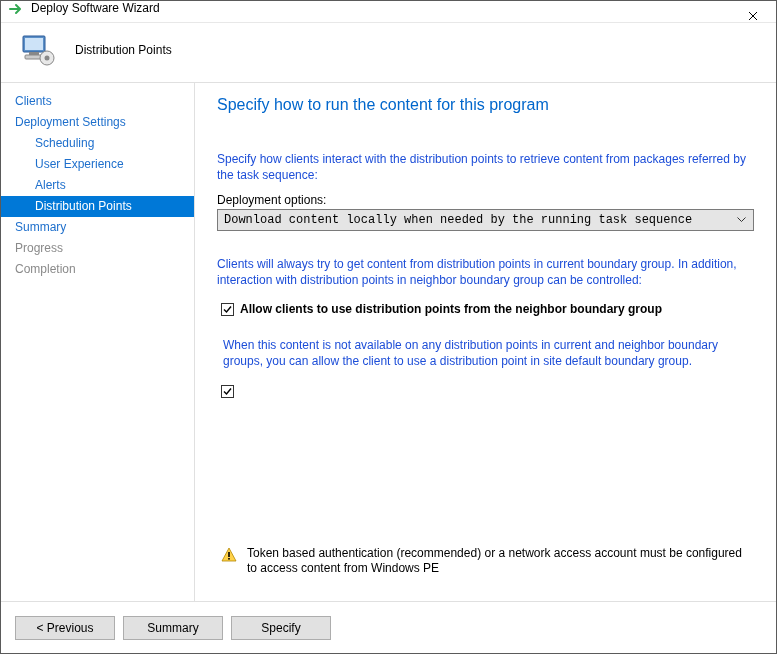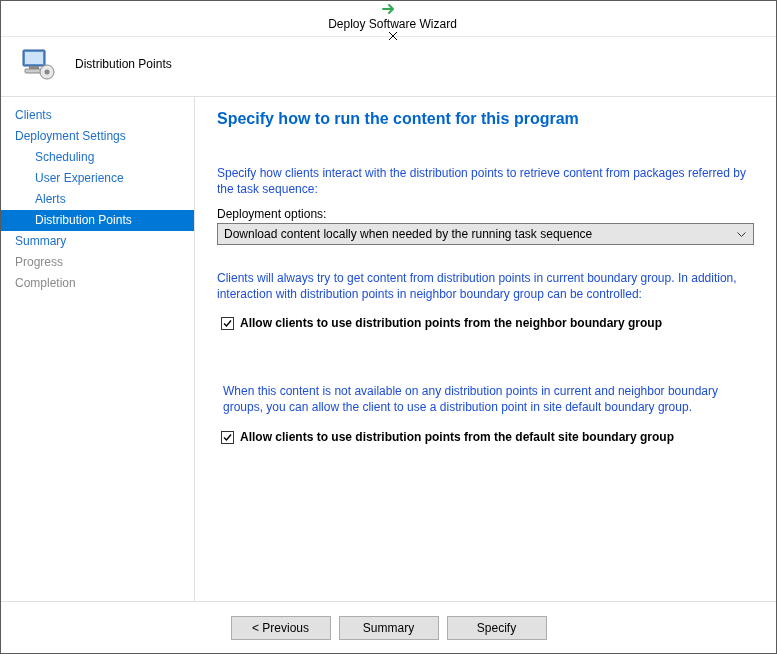--- a/index.html
+++ b/index.html
@@ -12,27 +12,26 @@
   }
   .window {
     width: 777px;
     height: 654px;
     border: 1px solid #5a5a5a;
     display: flex;
     flex-direction: column;
     background: #fff;
   }
   .titlebar {
-    height: 36px;
-    display: flex;
-    align-items: center;
+    height: 22px;
+    display: flex;
+    align-items: flex-start;
     padding: 0 0 0 8px;
     border-bottom: 1px solid #e8e8e8;
     background: #fff;
-    flex-direction: column;
   }
   .titlebar .arrow-icon {
     width: 16px; height: 16px;
     display: flex; align-items: center; justify-content: center;
     margin-right: 6px;
   }
   .titlebar .title {
     flex: 1;
     font-size: 12px;
     color: #000;
@@ -96,21 +95,21 @@
 
   .main {
     flex: 1;
     padding: 10px 22px 10px 22px;
     display: flex;
     flex-direction: column;
     overflow: hidden;
   }
   .main h1 {
     font-size: 16px;
-    font-weight: 700;
+    font-weight: 400;
     color: #0066cc;
     margin: 3px 0 38px 0;
   }
   .main .desc {
     font-size: 12px;
     color: #1d4ed8;
     margin: 0 0 4px 0;
     line-height: 1.3;
   }
   .main .label {
@@ -121,20 +120,21 @@
     width: 100%;
     height: 22px;
     border: 1px solid #7a7a7a;
     background: #e5e5e5;
     display: flex;
     align-items: center;
     padding: 0 4px 0 6px;
     font-size: 12px;
     cursor: pointer;
     margin-bottom: 26px;
+    font-family: Liberation Mono, monospace;
   }
   .dropdown .dval { flex: 1; }
   .dropdown .chev {
     width: 16px; text-align: center;
     color: #333;
     font-size: 10px;
   }
   .checkbox-row {
     display: flex;
     align-items: flex-start;
@@ -170,21 +170,21 @@
   .info-row .warning-text {
     font-size: 12px;
     line-height: 1.3;
   }
 
   .footer {
     border-top: 1px solid #e0e0e0;
     height: 52px;
     display: flex;
     align-items: center;
-    justify-content: center;
+    justify-content: flex-start;
     padding: 0 14px;
     gap: 8px;
   }
   .footer button {
     width: 100px;
     height: 24px;
     font-family: inherit;
     font-size: 12px;
     background: #e1e1e1;
     border: 1px solid #adadad;
@@ -261,30 +261,39 @@
         <span class="cbox">
           <svg viewBox="0 0 11 11">
               <path d="M2 5.5 L4.5 8 L9 2.5" stroke="#000" stroke-width="1.4" fill="none"></path>
             </svg>
         </span>
         <span>Allow clients to use distribution points from the neighbor boundary group</span>
       </div>
 
       <div class="gap"></div>
 
-      <p class="desc" style="padding-left:6px;margin-top:32px;">When this content is not available on any distribution points in current and neighbor boundary groups, you can allow the client to use a distribution point in site default boundary group.</p>
+      <p class="desc" style="padding-left:6px;">When this content is not available on any distribution points in current and neighbor boundary groups, you can allow the client to use a distribution point in site default boundary group.</p>
       <div class="checkbox-row">
         <span class="cbox">
           <svg viewBox="0 0 11 11">
               <path d="M2 5.5 L4.5 8 L9 2.5" stroke="#000" stroke-width="1.4" fill="none"></path>
             </svg>
         </span>
-        <span>Allow clients to use distribution points from the default site boundary group</span>
-      </div>
-
+      </div>
+
+      <div class="info-row">
+        <span class="warning-icon">
+          <svg viewBox="0 0 16 16">
+            <path d="M8 1 L15 14 L1 14 Z" fill="#ffd24a" stroke="#b38600" stroke-width="0.8"></path>
+            <rect x="7.2" y="5" width="1.6" height="5" fill="#000"></rect>
+            <rect x="7.2" y="11" width="1.6" height="1.6" fill="#000"></rect>
+          </svg>
+        </span>
+        <span class="warning-text">Token based authentication (recommended) or a network access account must be configured to access content from Windows PE</span>
+      </div>
     </div>
   </div>
 
   <div class="footer">
     <button>&lt; Previous</button>
     <button>Summary</button>
     <button>Specify</button>
   </div>
 
 </div>

